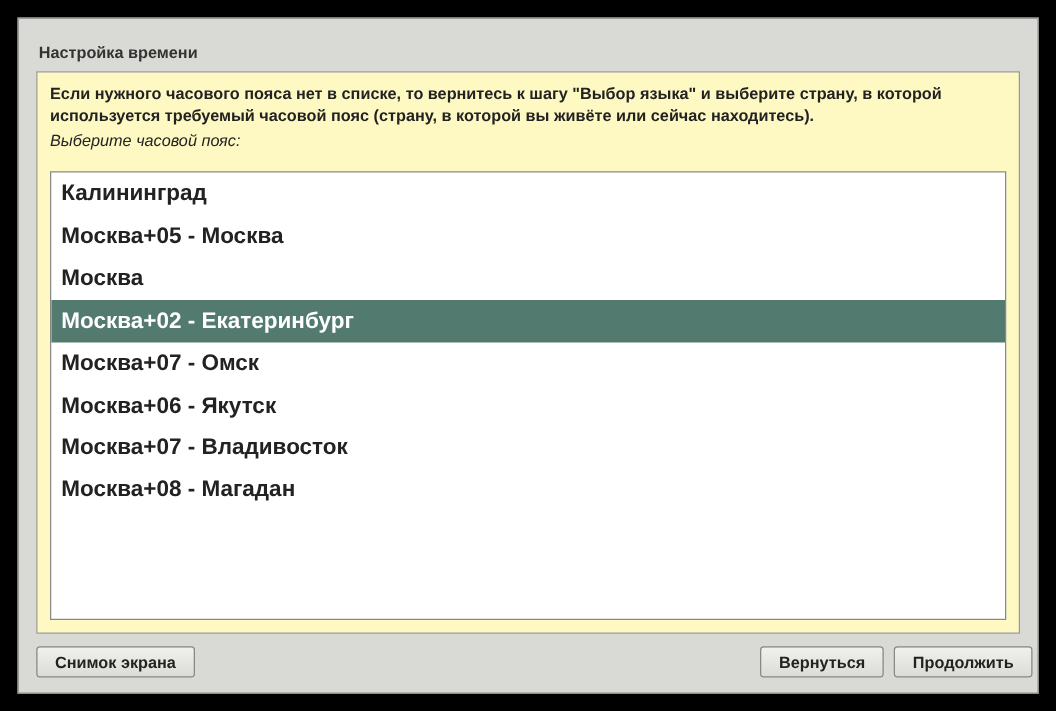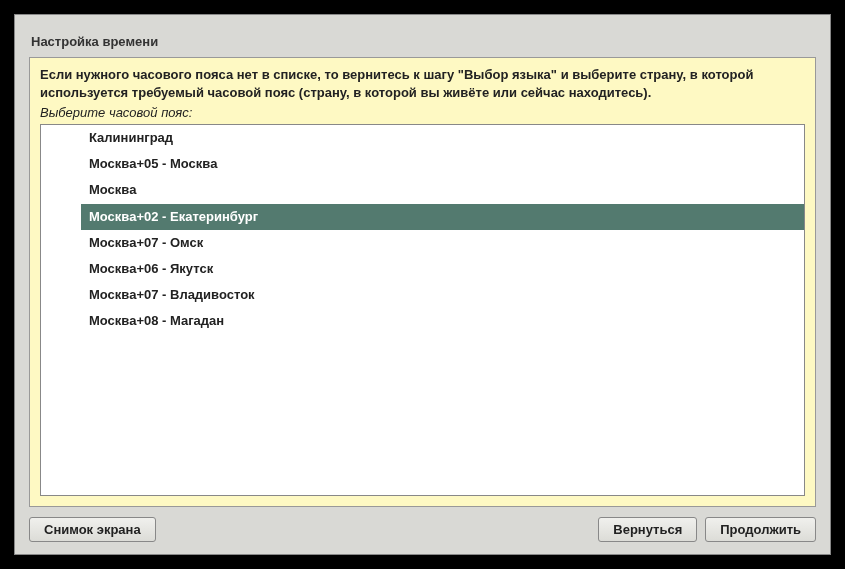--- a/index.html
+++ b/index.html
@@ -46,45 +46,44 @@
       color: #222;
       font-size: 13px;
       line-height: 1.35;
       margin-bottom: 4px;
       font-weight: bold;
     }
     .prompt {
       color: #222;
       font-size: 13px;
       font-style: italic;
-      margin-bottom: 4px;
+      margin-bottom: 17px;
     }
     .listbox {
       background: #fff;
       border: 1px solid #888;
       flex: 1;
       overflow-y: auto;
       margin-bottom: 10px;
     }
     .list-item {
       padding: 3px 8px;
-      font-size: 13px;
+      font-size: 18px;
       font-weight: bold;
       color: #222;
       cursor: pointer;
       line-height: 1.55;
-      margin-left: 40px;
     }
     .list-item.selected {
       background: #537a6f;
       color: #fff;
     }
     .button-bar {
       display: flex;
-      padding: 10px 14px 12px 14px;
+      padding: 10px 4px 12px 14px;
       gap: 8px;
     }
     .button-bar .spacer {
       flex: 1;
     }
     .btn {
       background: linear-gradient(to bottom, #f0f0ed, #dcdcd7);
       border: 1px solid #888;
       border-radius: 3px;
       padding: 4px 14px;

